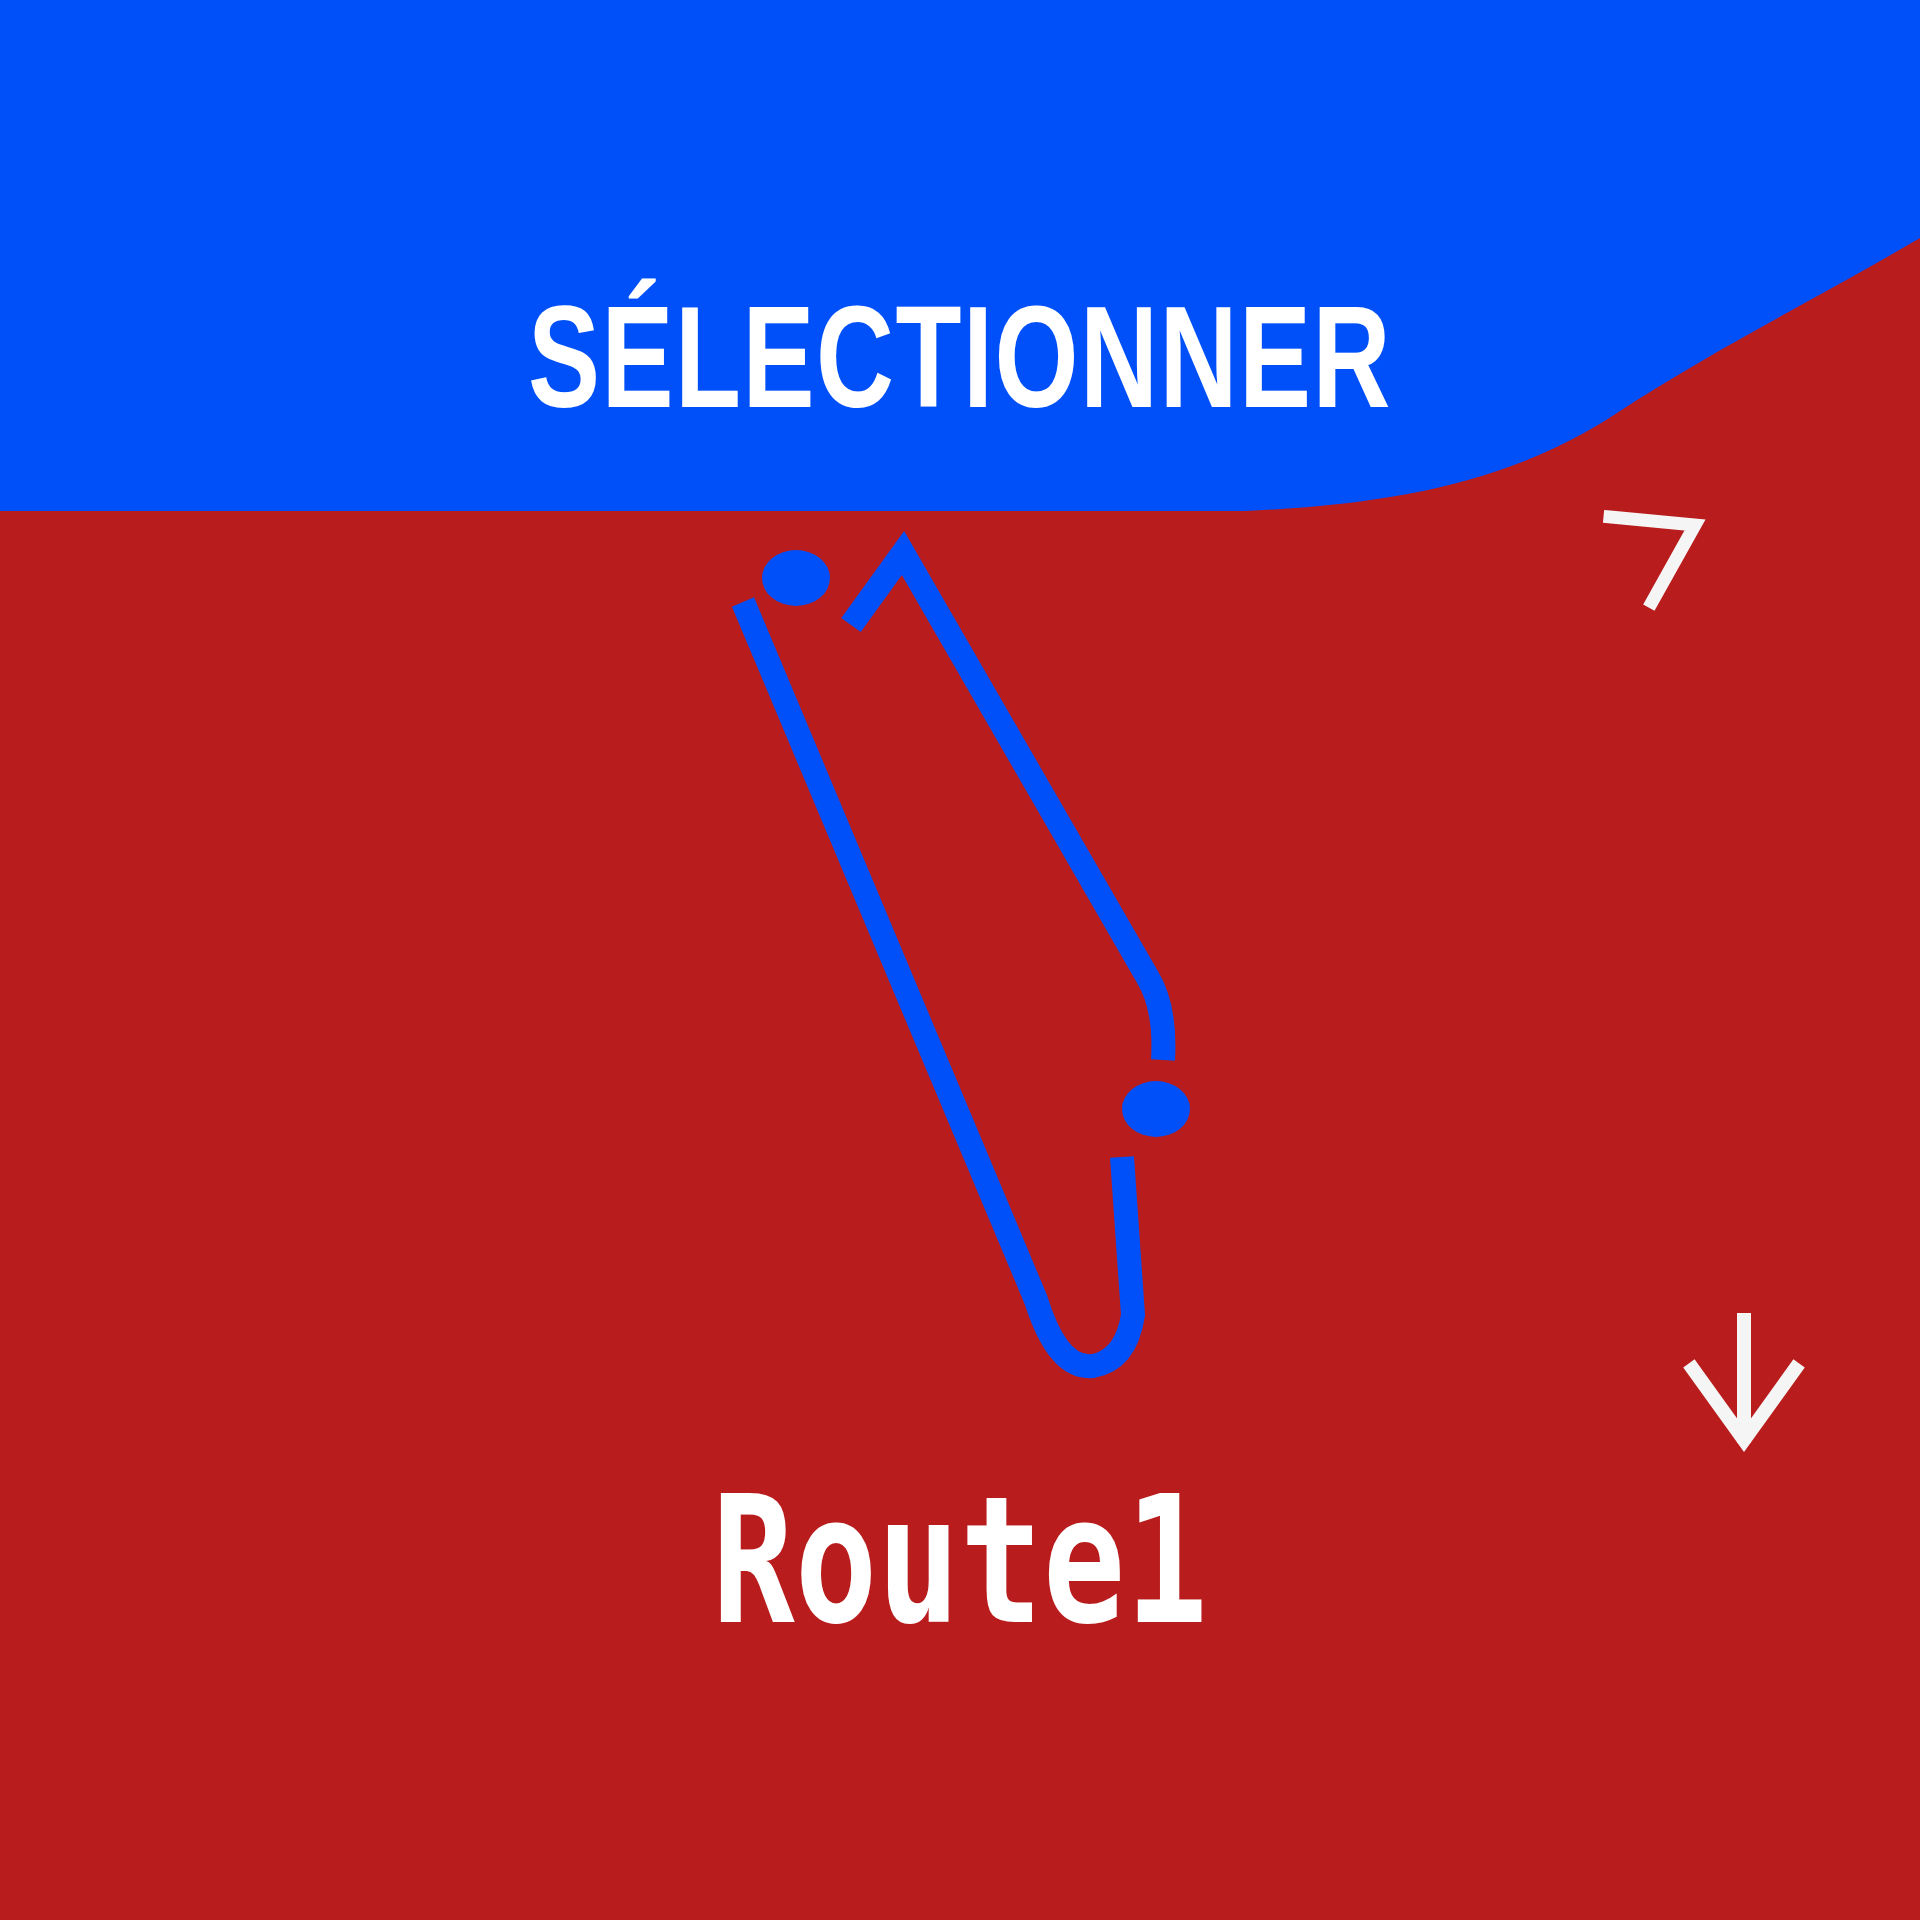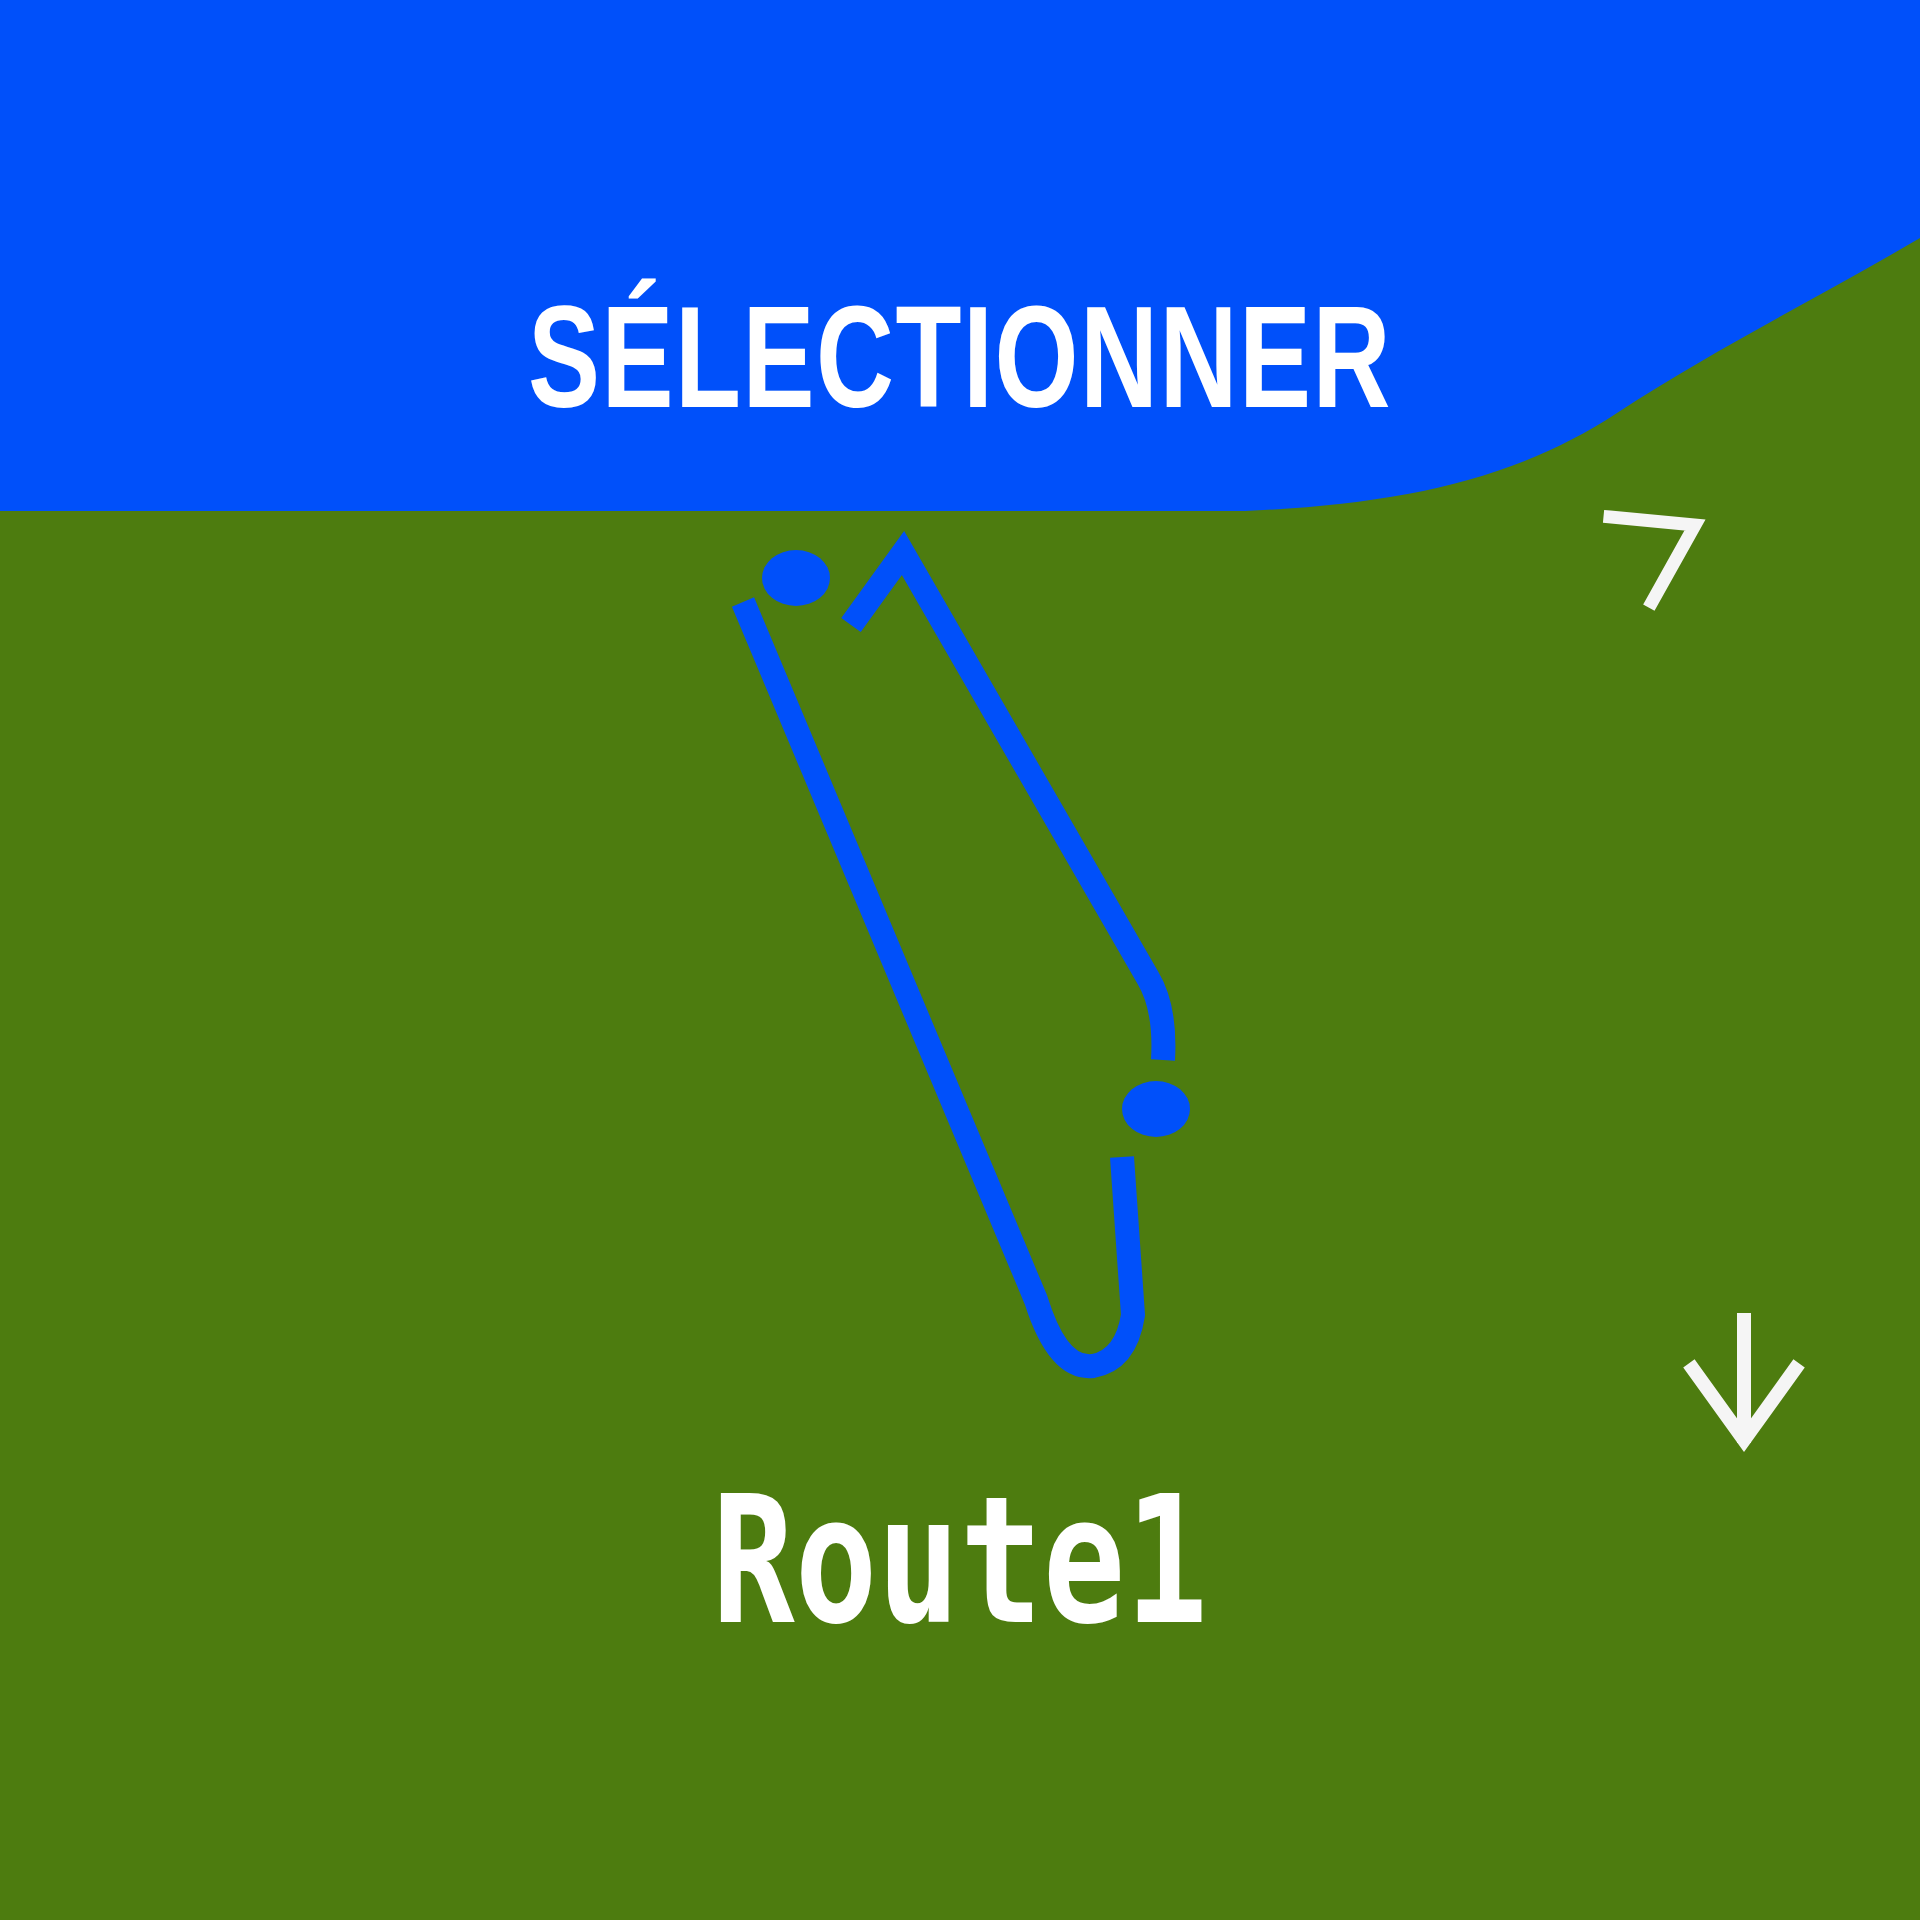--- a/index.html
+++ b/index.html
@@ -4,21 +4,21 @@
 <style>
   html, body {
     margin: 0;
     padding: 0;
     background: #000000;
   }
   .screen {
     position: relative;
     width: 1920px;
     height: 1920px;
-    background: #4d7c0f;
+    background: #b91c1c;
     overflow: hidden;
     font-family: "Liberation Sans", sans-serif;
   }
   svg.layer {
     position: absolute;
     left: 0;
     top: 0;
     width: 1920px;
     height: 1920px;
   }

